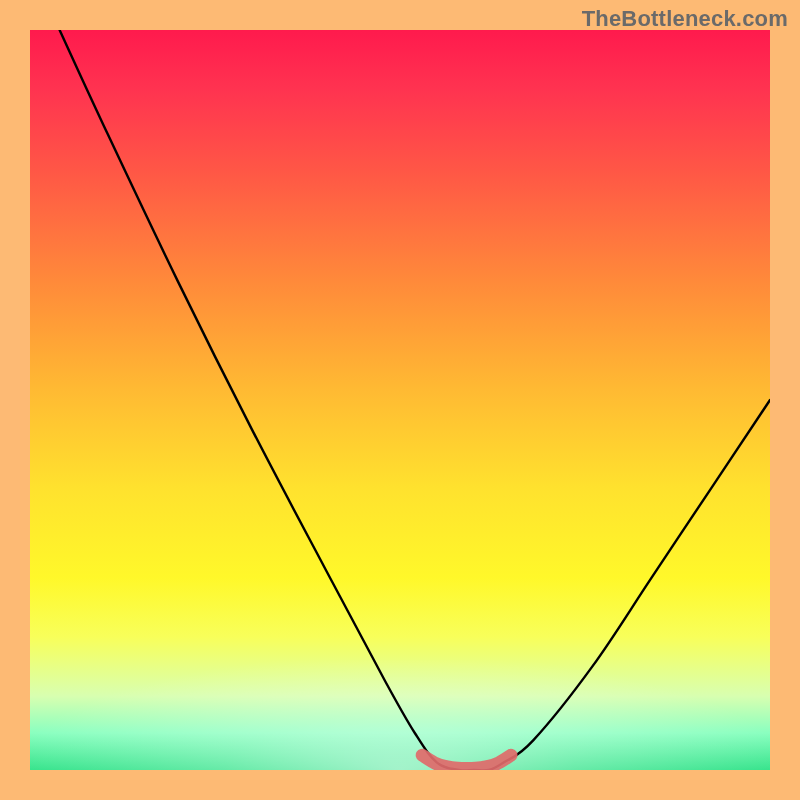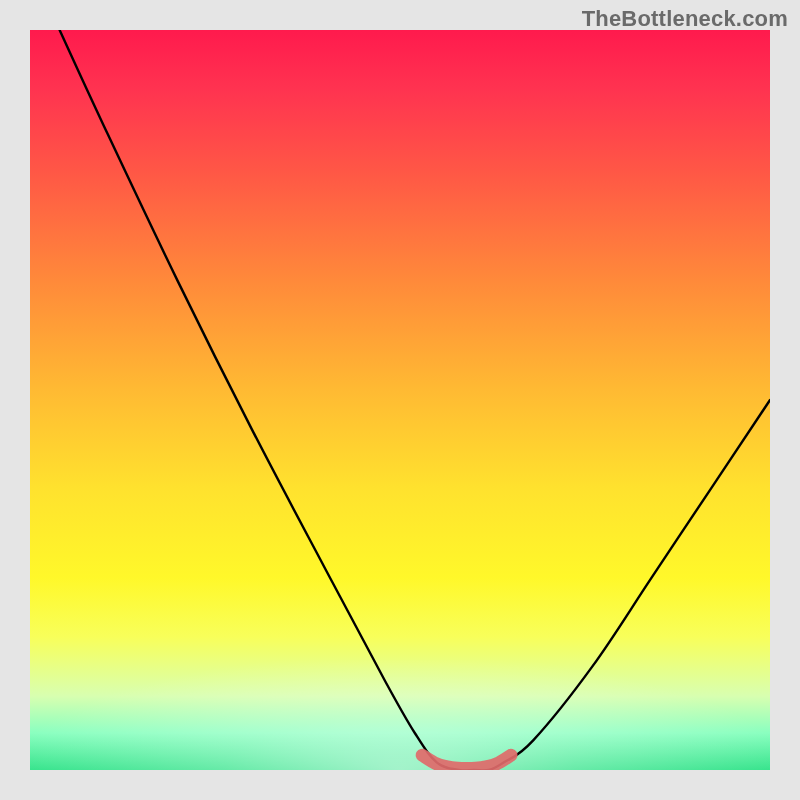--- a/index.html
+++ b/index.html
@@ -1,21 +1,21 @@
 <!DOCTYPE html>
 <html><head>
 <meta charset="utf-8">
 <style>
   * { margin: 0; padding: 0; box-sizing: border-box; }
   html, body { width: 800px; height: 800px; overflow: hidden; background: #000; }
   .frame {
     position: relative;
     width: 800px;
     height: 800px;
-    background: #e5e5e5;
+    background: #fdba74;
   }
   .plot {
     position: absolute;
     left: 30px;
     top: 30px;
     width: 740px;
     height: 740px;
     overflow: hidden;
   }
   .gradient {

